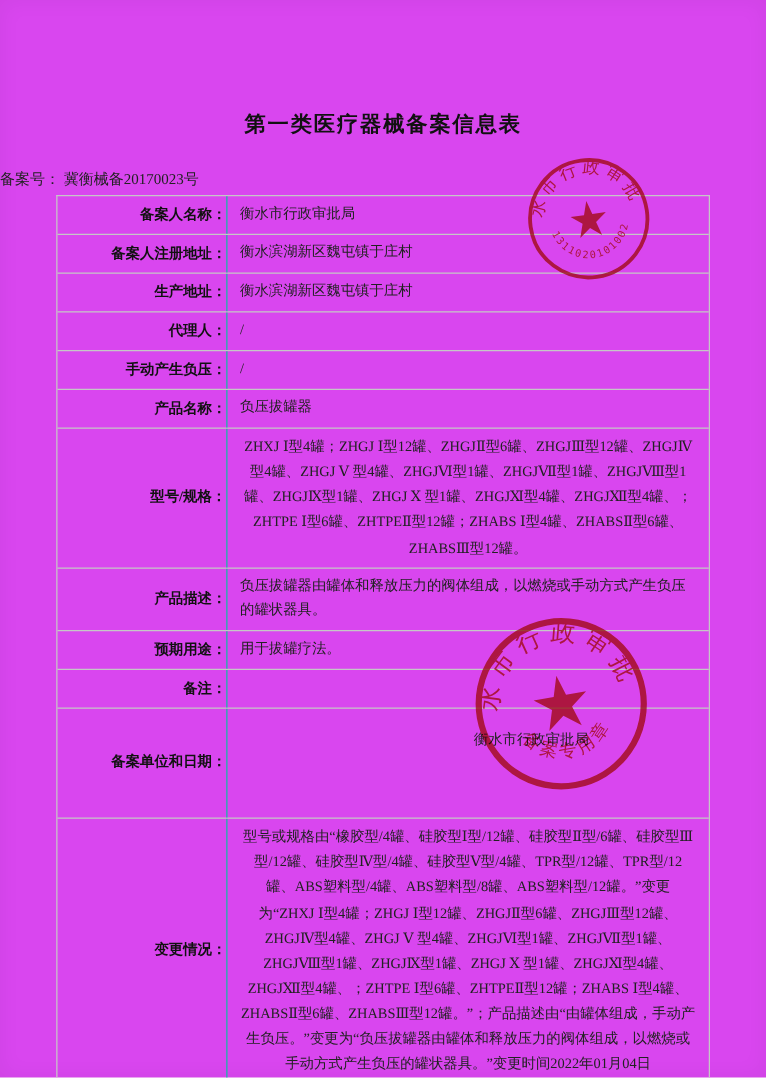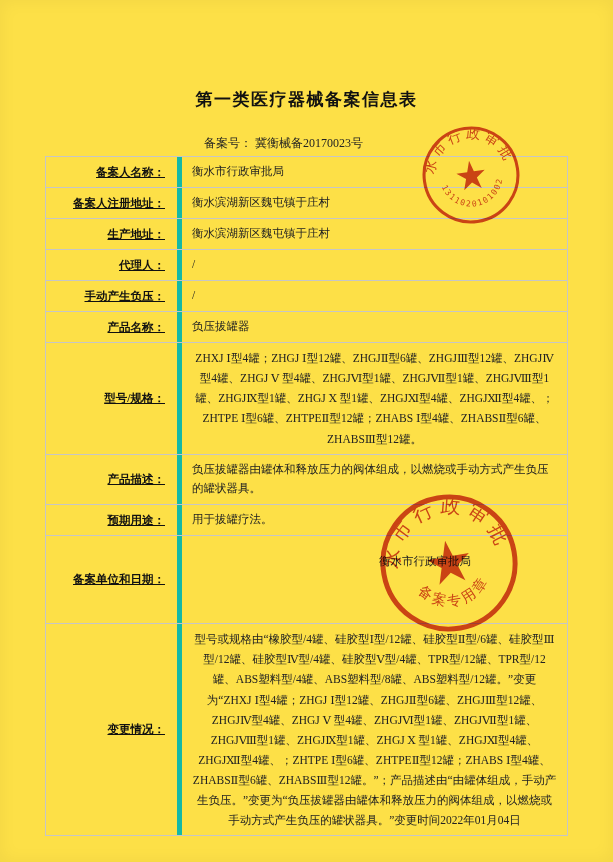--- a/index.html
+++ b/index.html
@@ -6,63 +6,62 @@
   html,body { width:613px; height:862px; }
   body {
     background:#f4f4f2;
     font-family:"Liberation Serif","DejaVu Serif",serif;
     color:#222;
     position:relative;
     overflow:hidden;
   }
   .page {
     position:absolute; inset:0;
-    background:#fde047;
+    background:#d946ef;
     box-shadow:inset 0 0 18px rgba(0,0,0,0.05);
   }
   .doc-title {
     text-align:center;
     font-size:17px;
     font-weight:bold;
     letter-spacing:1.5px;
     padding-top:88px;
     color:#111;
   }
   .record-no-line {
-    text-align:center;
+    text-align:left;
     font-size:12px;
     margin:24px 46px 0 0;
     color:#222;
   }
   .info-table {
     position:absolute;
     left:45px; right:45px; top:156px;
     border:1px solid #c6c6c6;
     border-bottom:none;
     background:transparent;
   }
   .trow {
     display:flex;
     border-bottom:1px solid #c6c6c6;
     min-height:31px;
   }
   .tlabel {
     flex:0 0 136px;
     width:136px;
-    border-right:5px solid #14b8a6;
+    border-right:1px solid #14b8a6;
     display:flex;
     align-items:center;
     justify-content:flex-end;
     text-align:right;
     font-weight:bold;
     font-size:11.5px;
     line-height:1.45;
-    padding:4px 12px 4px 4px;
+    padding:4px 0 4px 4px;
     color:#111;
-    text-decoration:underline;
   }
   .tvalue {
     flex:1;
     font-size:11.5px;
     line-height:1.72;
     padding:5px 10px;
     display:flex;
     align-items:center;
     color:#222;
   }
@@ -141,20 +140,24 @@
     <div class="trow">
       <div class="tlabel">产品描述：</div>
       <div class="tvalue">负压拔罐器由罐体和释放压力的阀体组成，以燃烧或手动方式产生负压的罐状器具。</div>
     </div>
 
     <div class="trow">
       <div class="tlabel">预期用途：</div>
       <div class="tvalue">用于拔罐疗法。</div>
     </div>
 
+    <div class="trow">
+      <div class="tlabel">备注：</div>
+      <div class="tvalue"></div>
+    </div>
 
     <div class="trow row-date">
       <div class="tlabel">备案单位和日期：</div>
       <div class="tvalue" style="display:block;padding:0;">
         <div class="date-cell">
           <div class="line1">衡水市行政审批局</div>
         </div>
       </div>
     </div>
 

